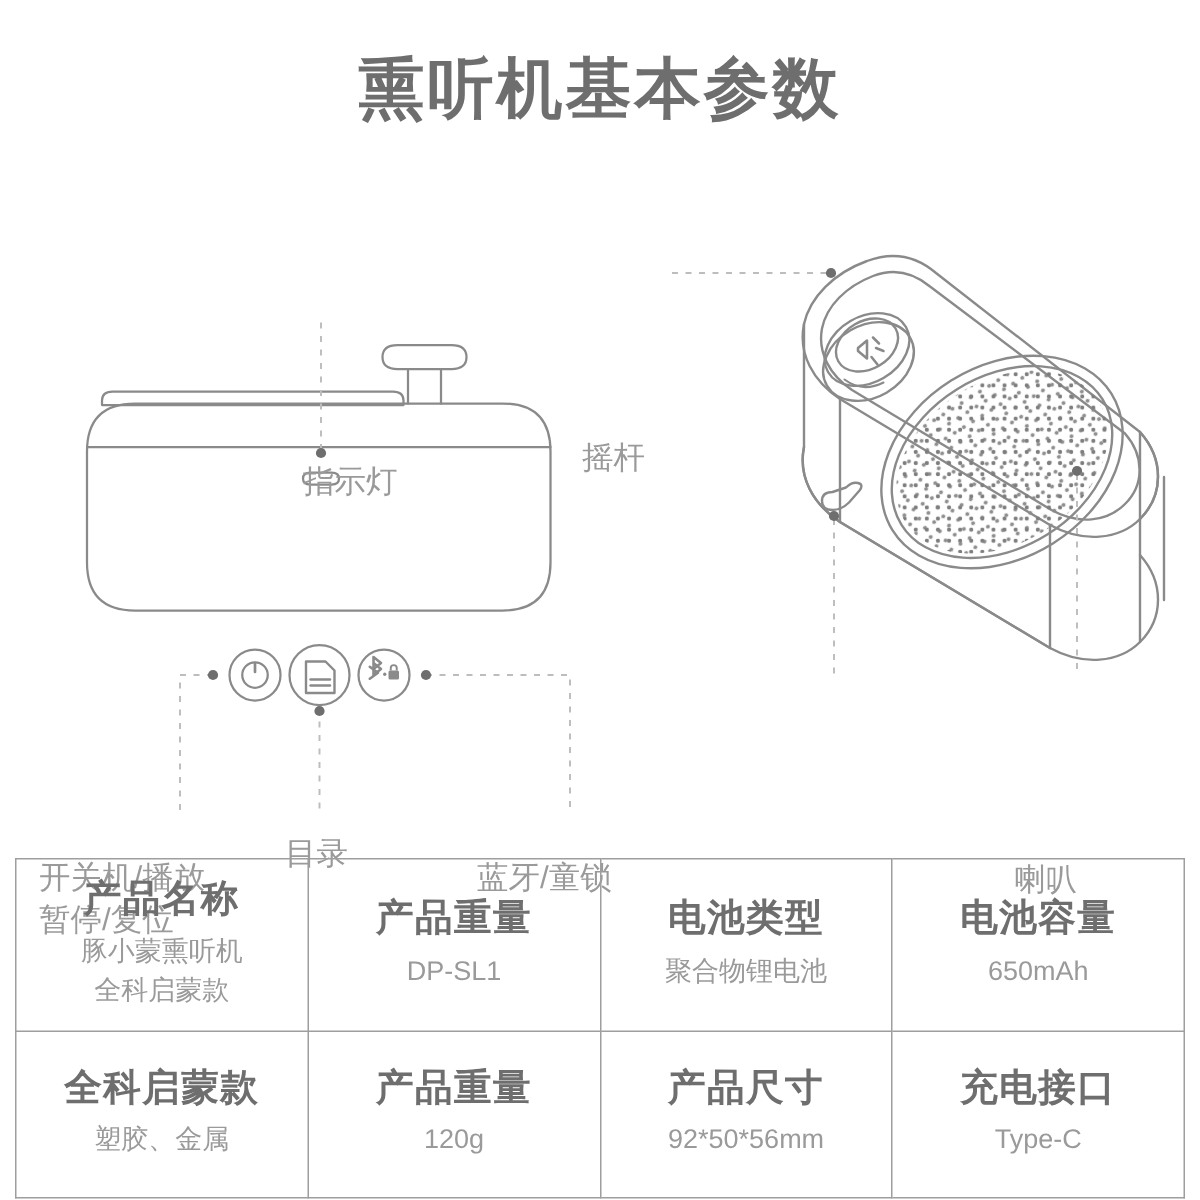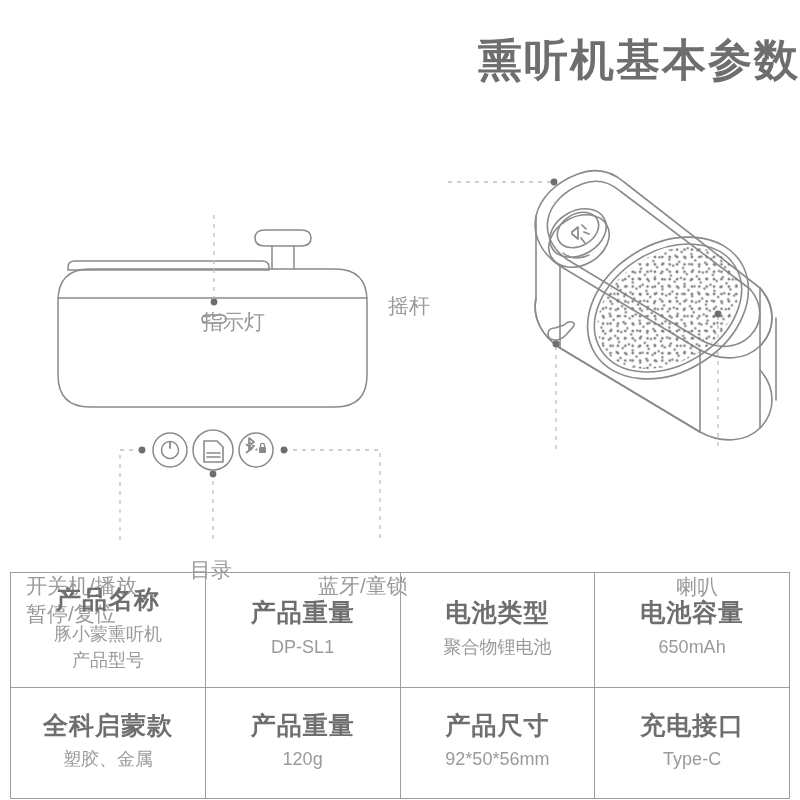--- a/index.html
+++ b/index.html
@@ -9,21 +9,21 @@
     font-family:"Liberation Sans","DejaVu Sans",sans-serif;
     color:#8c8c8c;
     position:relative;
     overflow:hidden;
   }
   #page{position:absolute;left:0;top:0;width:800px;height:800px;}
 
   
   .page-title{
     position:absolute;left:0;top:34px;width:800px;
-    text-align:right;
+    text-align:center;
     font-size:44px;
     font-weight:bold;
     color:#6e6e6e;
     letter-spacing:2px;
     line-height:1.2;
   }
 
   
   .diagram{position:absolute;left:0;top:120px;width:800px;height:420px;}
   .diagram svg{display:block;}
@@ -281,21 +281,21 @@
     <div class="anno anno-bt">蓝牙/童锁</div>
     <div class="anno anno-speaker">喇叭</div>
   </div>
 
   <table class="spec-table">
     <tbody>
       <tr>
         <td>
           <div class="cell-label">产品名称</div>
           <div class="cell-value">豚小蒙熏听机
-产品型号</div>
+全科启蒙款</div>
         </td>
         <td>
           <div class="cell-label">产品重量</div>
           <div class="cell-value">DP-SL1</div>
         </td>
         <td>
           <div class="cell-label">电池类型</div>
           <div class="cell-value">聚合物锂电池</div>
         </td>
         <td>

